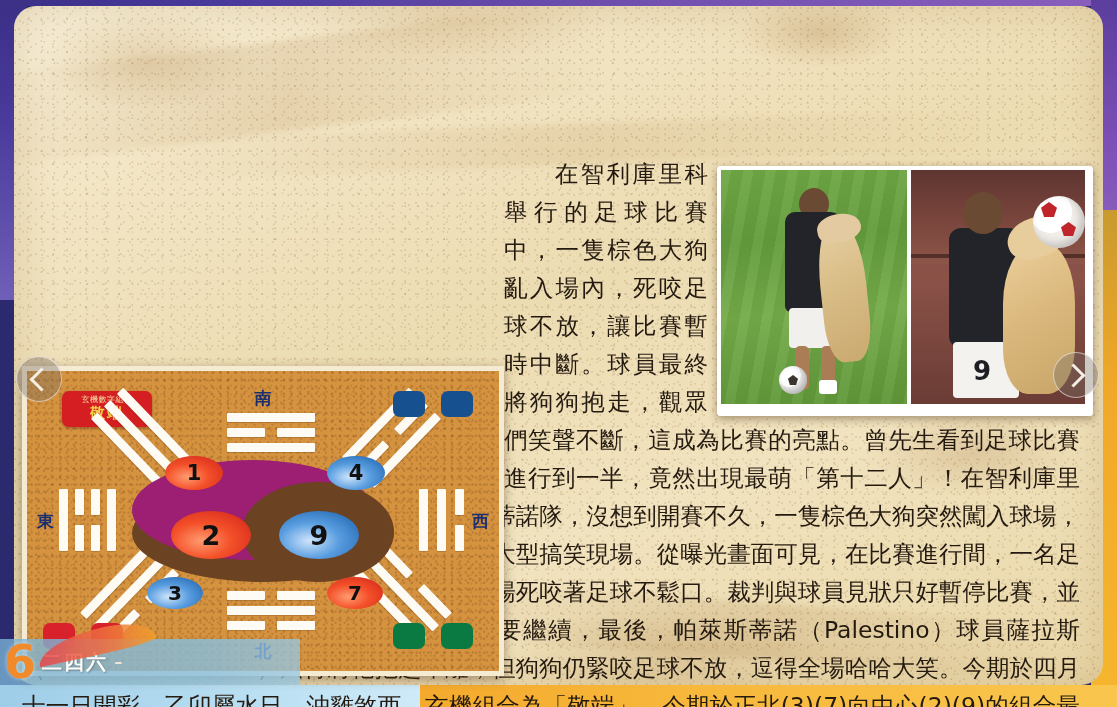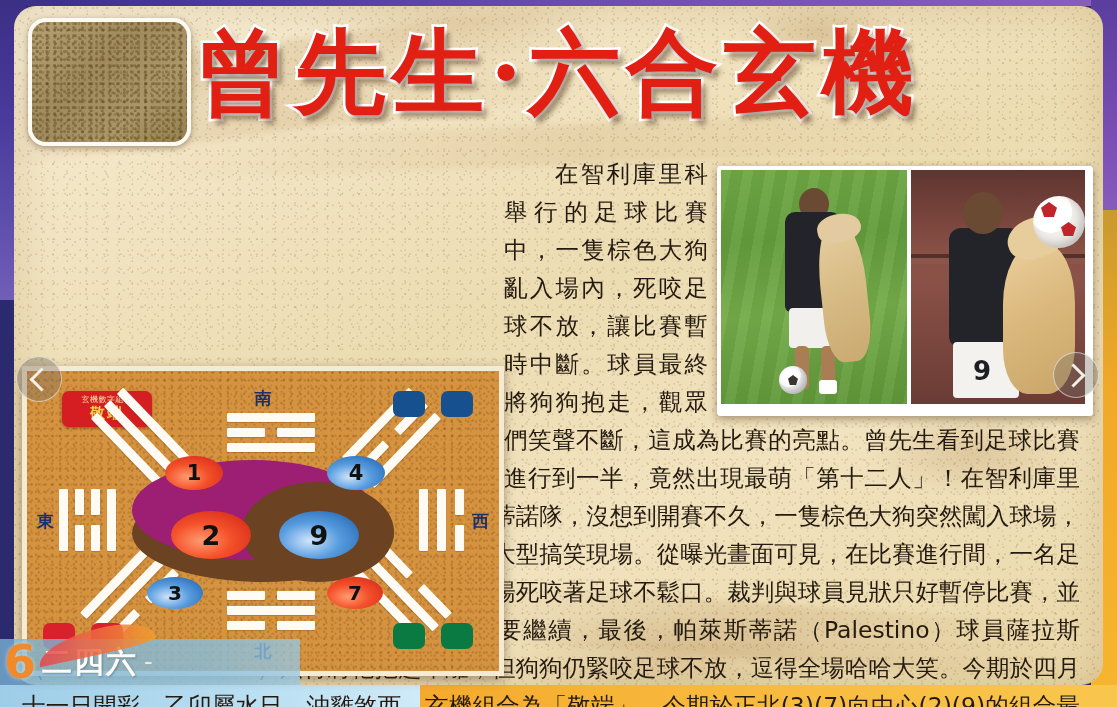--- a/index.html
+++ b/index.html
@@ -223,21 +223,21 @@
 
   
   .watermark{
     position:absolute;left:0;bottom:22px;width:300px;height:46px;
     background:linear-gradient(90deg,rgba(122,180,214,.78) 0%,rgba(134,190,222,.80) 70%,rgba(150,200,230,.75) 100%);
     display:flex;align-items:center;gap:6px;padding-left:4px;box-sizing:border-box;
   }
   .wm-6{font-size:46px;font-weight:bold;color:#f08a2a;line-height:1;
     font-family:"DejaVu Sans","Liberation Sans",sans-serif;
     text-shadow:0 0 4px rgba(255,255,255,.5);}
-  .wm-cn{font-size:30px;font-weight:bold;color:#fdfbf5;letter-spacing:2px;
+  .wm-cn{font-size:20px;font-weight:bold;color:#fdfbf5;letter-spacing:2px;
     text-shadow:1px 1px 2px rgba(60,90,120,.5);}
   .wm-sep{font-size:24px;color:#f0e6d8;}
   .wm-dom{font-size:30px;font-weight:bold;color:#fdfbf5;letter-spacing:.5px;
     text-shadow:1px 1px 2px rgba(60,90,120,.5);}
   .wm-swoosh{position:absolute;left:36px;bottom:30px;width:120px;height:26px;
     background:linear-gradient(95deg,#e4434f 0%,#ef6d3f 55%,#f0a02c 100%);
     border-radius:60% 40% 50% 50%/100% 80% 20% 0;transform:rotate(-12deg);opacity:.85;}
 </style>
 </head>
 <body>
@@ -251,24 +251,20 @@
   <div class="band-bottom"></div>
   <div class="band-bottom-left"></div>
 
   <div class="sheet">
     <div class="grain"></div>
     <div class="streak s1"></div>
     <div class="streak s2"></div>
     <div class="streak s3"></div>
   </div>
 
-  <div class="header">
-    <div class="logo-box"></div>
-    <div class="title">曾先生·六合玄機</div>
-  </div>
 
   <div class="article">
     <div class="f-photos"></div>
     <div class="f-diagram"></div>
     <p><span class="indent"></span><span>在智利庫里科舉行的足球比賽中，一隻棕色大狗亂入場內，死咬足球不放，讓比賽暫時中斷。球員最終將狗狗抱走，觀眾們笑聲不斷，這成為比賽的亮點。曾先生看到足球比賽進行到一半，竟然出現最萌「第十二人」！在智利庫里科舉行的比賽中，主隊庫里科聯隊迎戰帕萊斯蒂諾隊，沒想到開賽不久，一隻棕色大狗突然闖入球場，讓比賽瞬間變調，原本刺激的球賽，瞬間變成大型搞笑現場。從曝光畫面可見，在比賽進行間，一名足球員正要踢球時，一隻棕色大狗狗突然衝進球場死咬著足球不鬆口。裁判與球員見狀只好暫停比賽，並將比賽變成大型擼狗現場。但是，球賽還是要繼續，最後，帕萊斯蒂諾（Palestino）球員薩拉斯（Maximiliano Salas）只得將牠抱起帶離，但狗狗仍緊咬足球不放，逗得全場哈哈大笑。今期於四月十一日開彩，乙卯屬水日，沖雞煞西，玄機組合為「敬端」，今期於正北(3)(7)向中心(2)(9)的組合最有中獎機會！祝好運！</span></p>
   </div>
 
   <div class="photos">
     <div class="photo photo-a">
       <div class="turf"></div>

